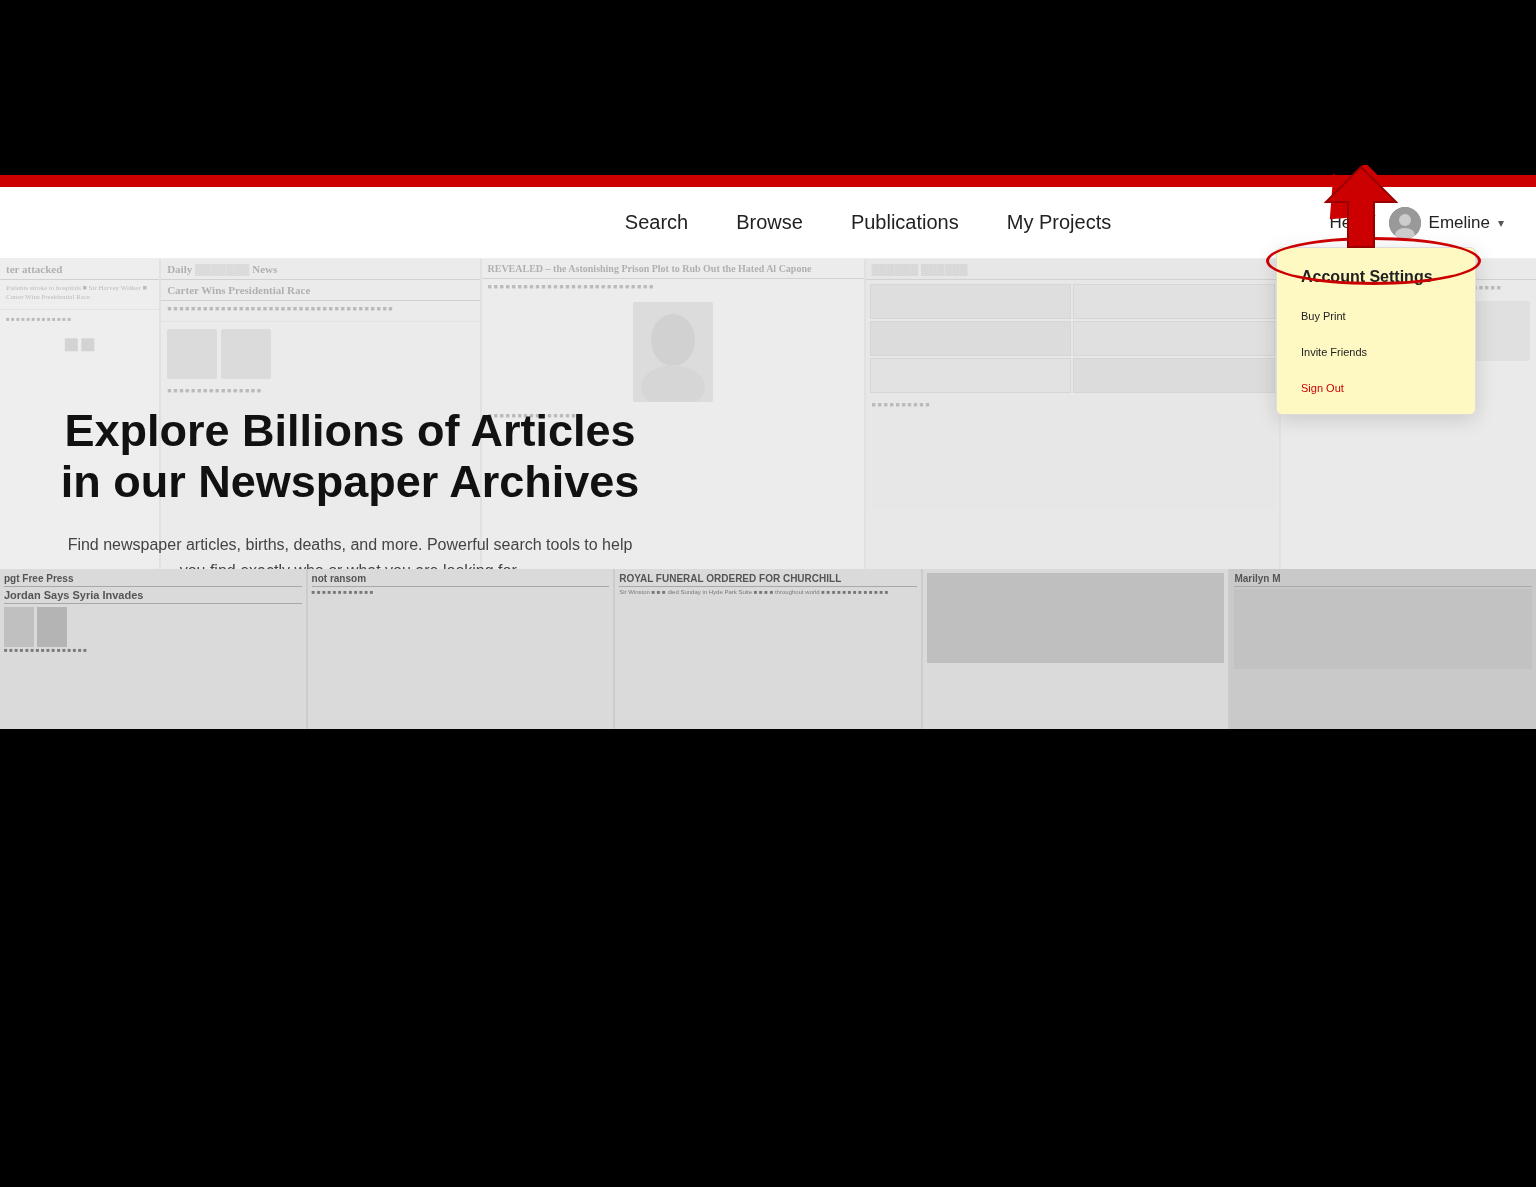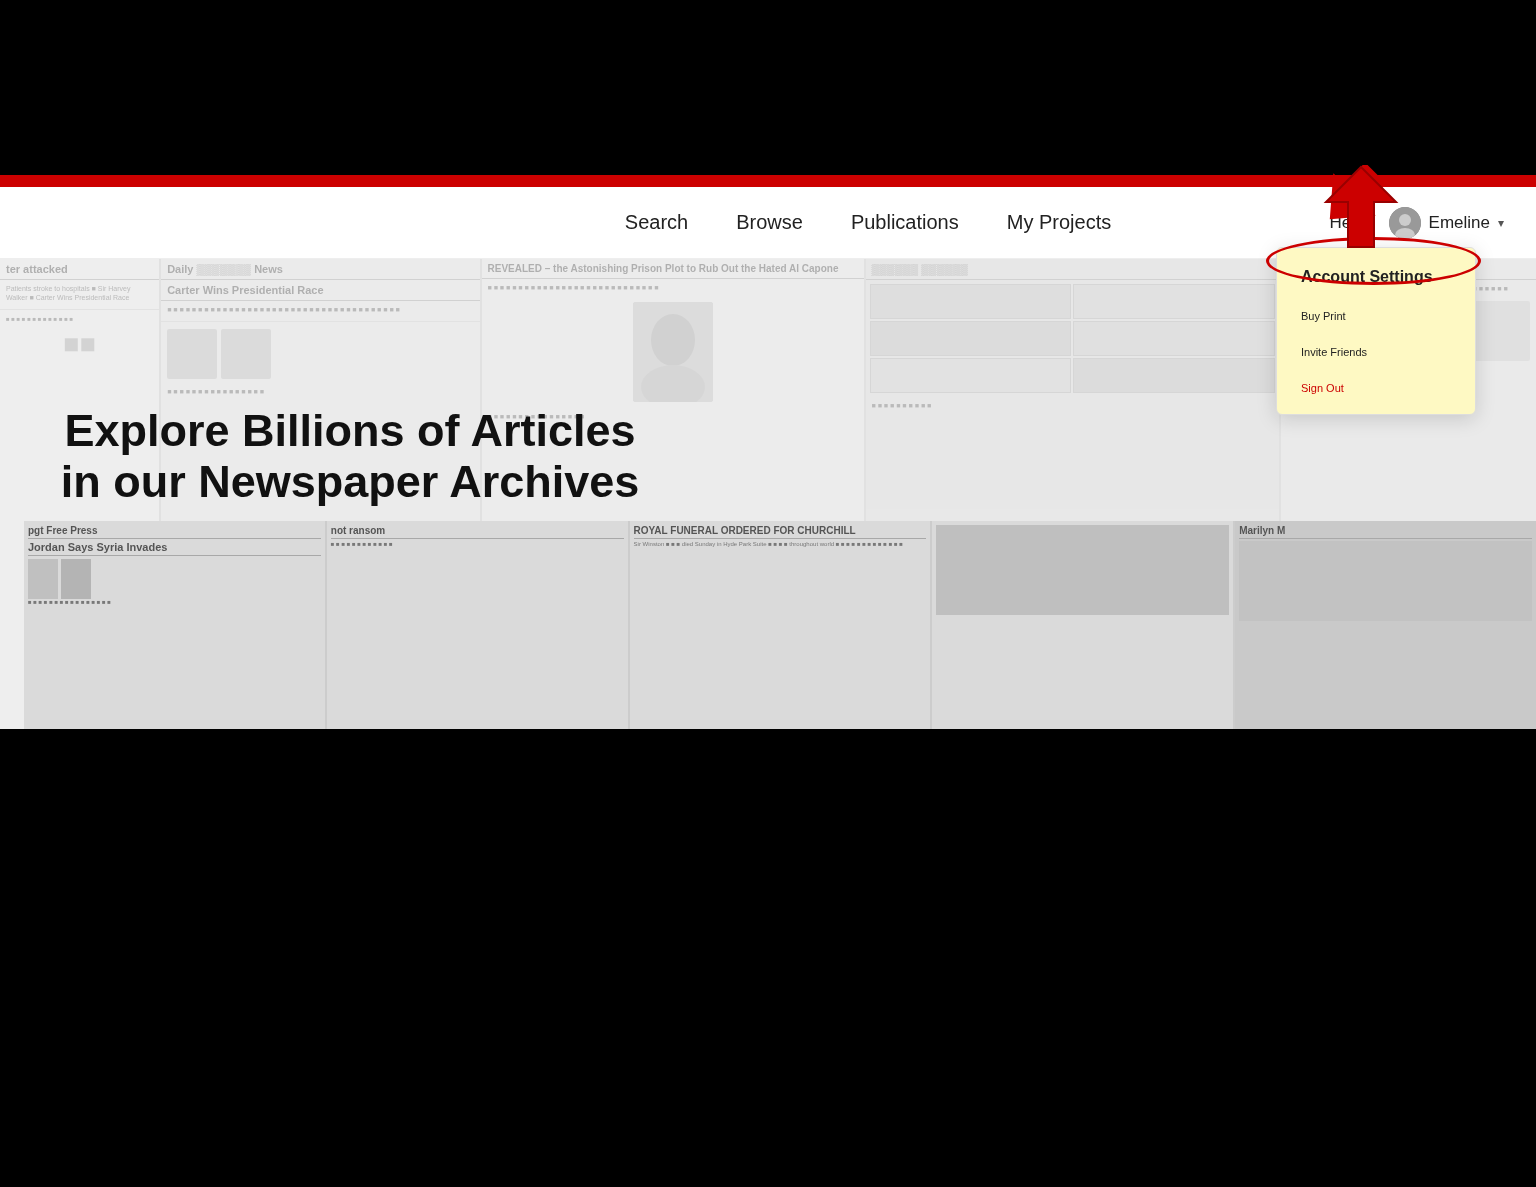--- a/index.html
+++ b/index.html
@@ -88,20 +88,21 @@
       overflow: hidden;
     }
 
     
     .newspaper-bg {
       position: absolute;
       top: 0; left: 0; right: 0; bottom: 0;
       display: flex;
       gap: 2px;
       background: #c8c8c8;
+      font-family: Liberation Serif, serif;
     }
     .newspaper-col {
       flex: 1;
       background: #e8e8e8;
       opacity: 0.6;
       position: relative;
       overflow: hidden;
     }
     .newspaper-col .fake-headline {
       font-size: 11px;
@@ -215,25 +216,24 @@
     .np-col3 { background: #ebebeb; }
 
     .divider { width: 100%; height: 1px; background: #ccc; margin: 3px 0; }
 
     
     .hero-bottom-papers {
       position: absolute;
       bottom: 0;
       left: 0;
       right: 0;
-      height: 208px;
+      height: 160px;
       display: flex;
       gap: 2px;
       background: #ccc;
-      margin-left: 24px;
     }
     .bottom-paper {
       flex: 1;
       background: #e0e0e0;
       opacity: 0.7;
       overflow: hidden;
       padding: 4px;
     }
     .bottom-paper .bp-headline {
       font-size: 10px;

